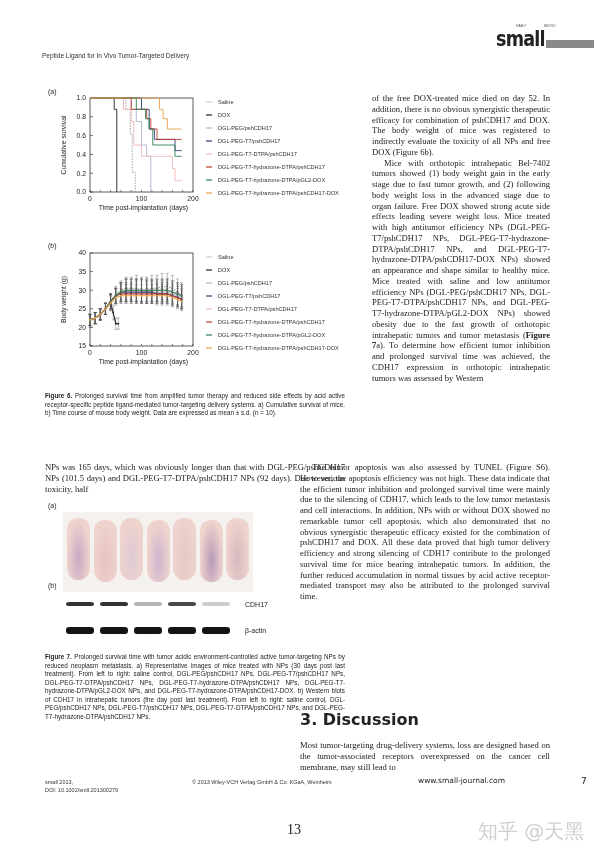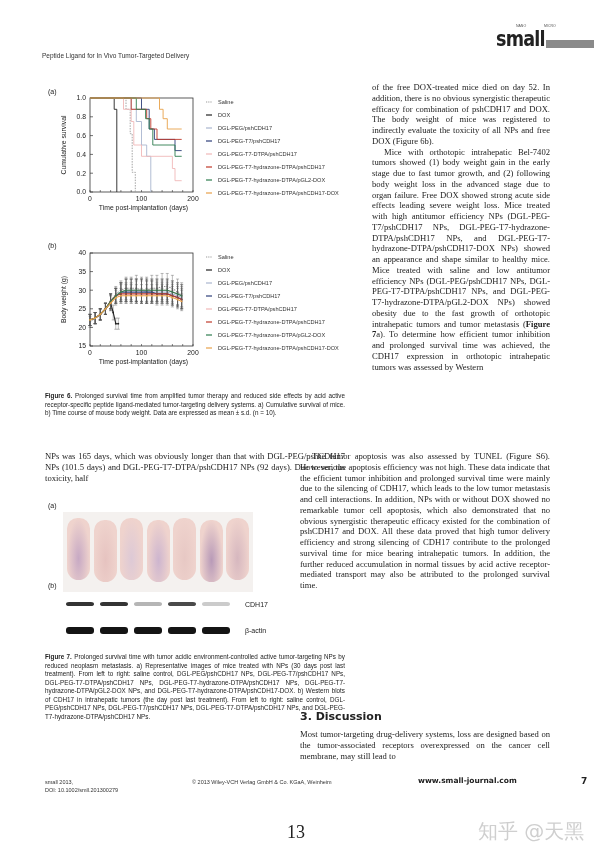--- a/index.html
+++ b/index.html
@@ -5,29 +5,29 @@
   html, body { margin:0; padding:0; background:#fff; }
   body { width:600px; height:849px; position:relative; overflow:hidden; font-family:"Liberation Serif", serif; color:#222; }
   .abs { position:absolute; }
   .running-head { left:42px; top:52px; font-family:"Liberation Sans", sans-serif; font-size:6.5px; color:#333; }
   .logo { left:494px; top:24px; width:106px; height:30px; }
   .logo .word { position:absolute; left:2px; top:2px; font-family:"DejaVu Sans", sans-serif; font-size:22px; font-weight:bold; letter-spacing:-1px; color:#222; transform:scaleX(0.8); transform-origin:left top; }
   .logo .nano { position:absolute; left:22px; top:0px; font-family:"Liberation Sans", sans-serif; font-size:3.5px; color:#555; }
   .logo .micro { position:absolute; left:50px; top:0px; font-family:"Liberation Sans", sans-serif; font-size:3.5px; color:#555; }
   .logo .bar { position:absolute; left:52px; top:16px; width:48px; height:8px; background:#8a8a8a; }
   .panel-label { font-family:"Liberation Sans", sans-serif; font-size:7px; color:#222; }
-  .body-text { font-size:8.6px; line-height:10.75px; text-align:justify; color:#222; }
+  .body-text { font-size:8.6px; line-height:10.75px; text-align:justify; color:#222;margin-top:11px; }
   .body-text p { margin:0; }
   .indent { text-indent:12px; }
   .caption { font-family:"Liberation Sans", sans-serif; font-size:6.3px; line-height:8.5px; color:#222; text-align:justify; }
   .caption b { font-weight:bold; }
-  .heading { font-family:"DejaVu Sans", sans-serif; font-weight:bold; font-size:11px; color:#222; }
+  .heading { font-family:"DejaVu Sans", sans-serif; font-weight:bold; font-size:16px; color:#222; }
   .footer-small { font-family:"Liberation Sans", sans-serif; font-size:5.5px; color:#333; line-height:8px; }
-  .footer-url { font-family:"DejaVu Sans", sans-serif; font-size:7.5px; color:#222; font-weight:bold; }
-  .page-num { font-family:"Liberation Serif", serif; font-size:18px; color:#222;text-align:right; }
+  .footer-url { font-family:"DejaVu Sans", sans-serif; font-size:7.5px; color:#222; font-weight:normal; }
+  .page-num { font-family:"Liberation Serif", serif; font-size:14px; color:#222;text-align:right; }
   .watermark { font-family:"DejaVu Sans", sans-serif; font-size:20px; color:#cfcfcf; }
   svg text { font-family:"Liberation Sans", sans-serif; }
   .legend text { font-size:5.6px; fill:#333; }
   .axis text { font-size:6.8px; fill:#222; }
 </style>
 </head>
 <body>
 
 <div class="abs running-head">Peptide Ligand for In Vivo Tumor-Targeted Delivery</div>
 <div class="abs logo">

